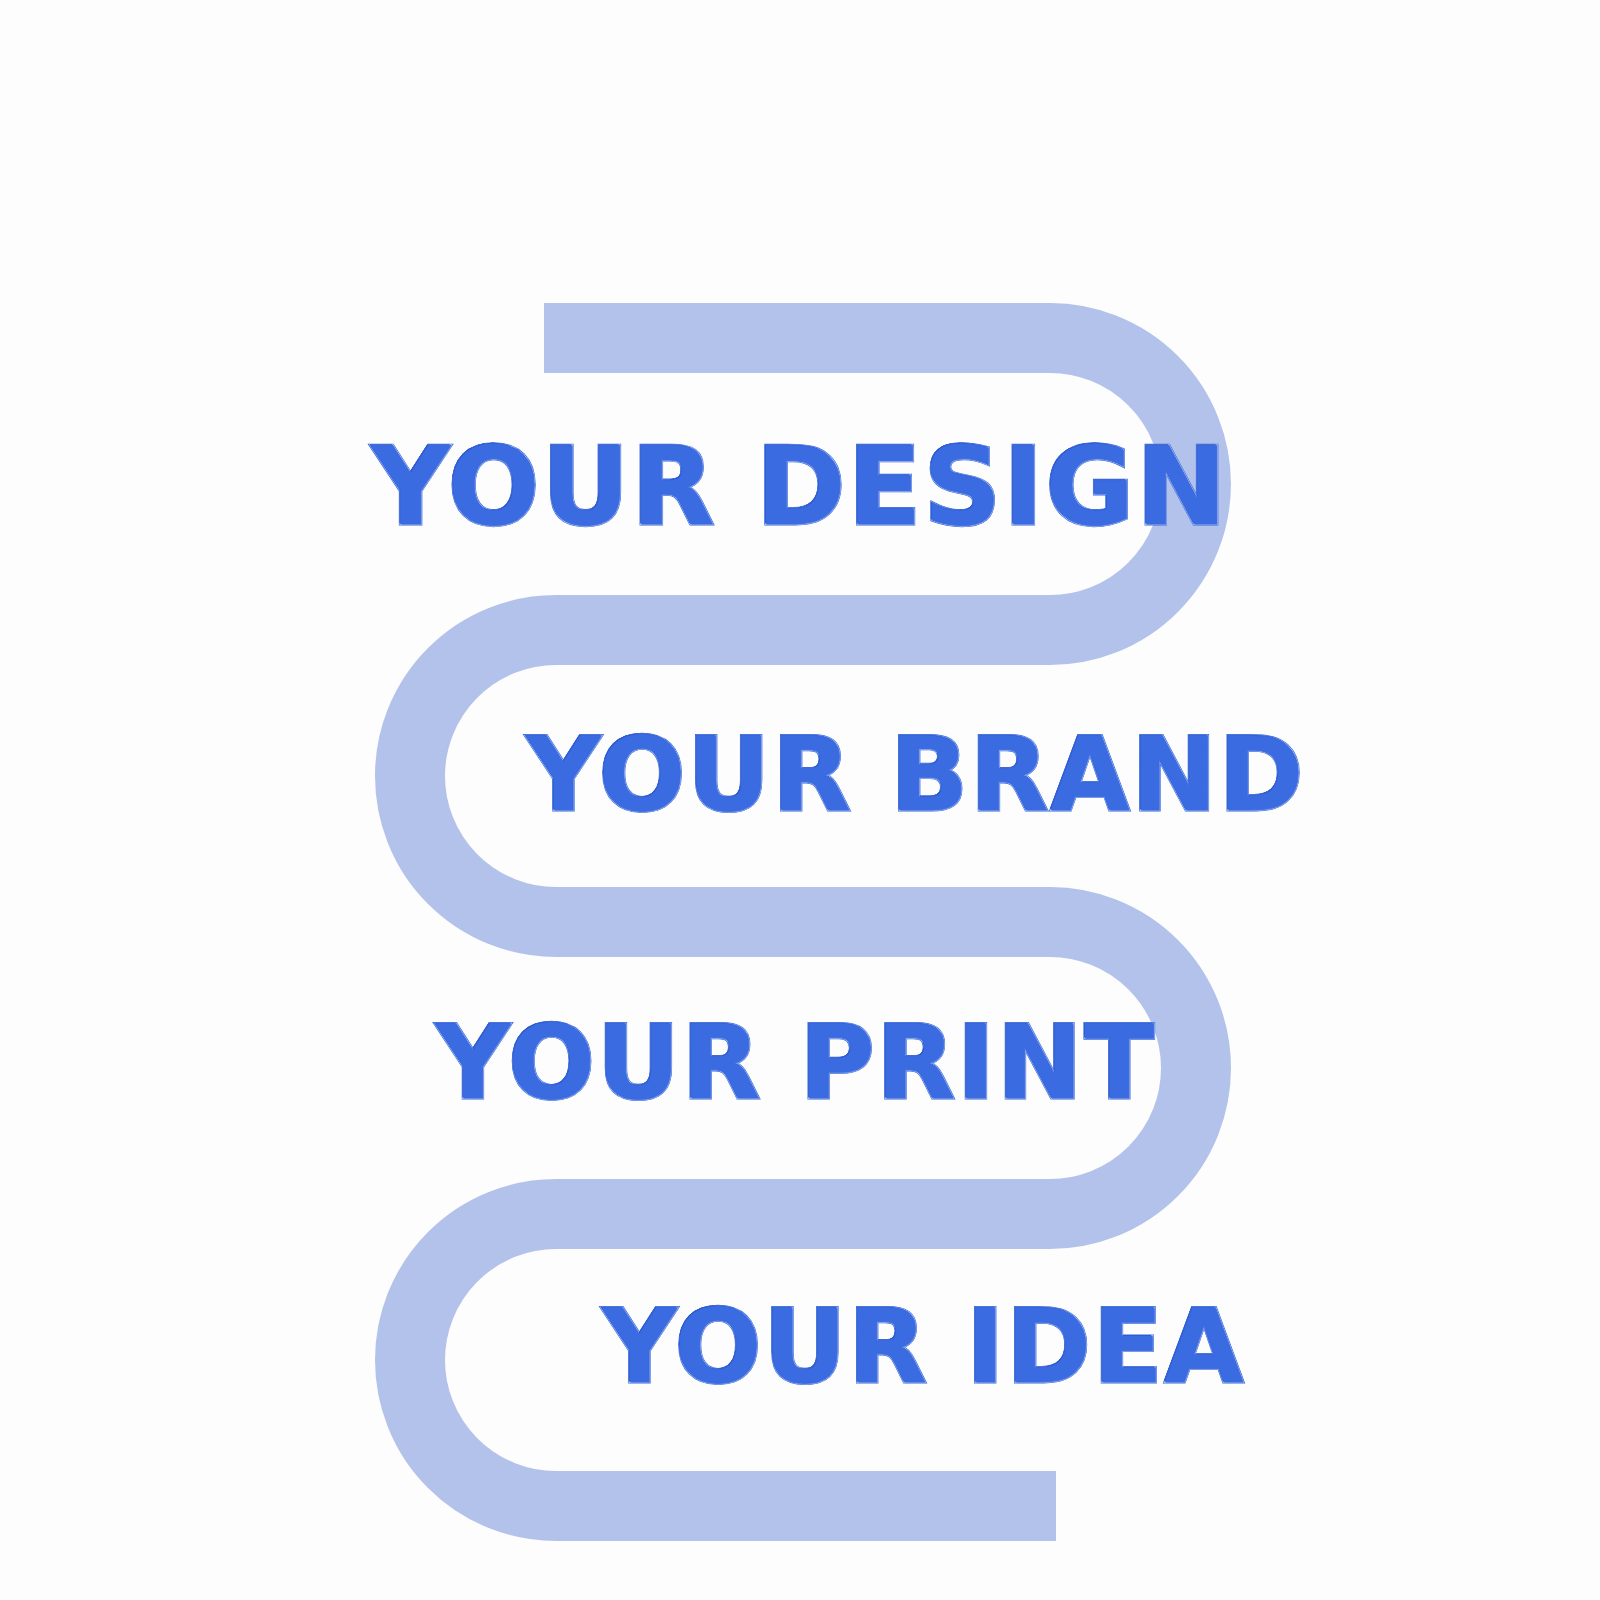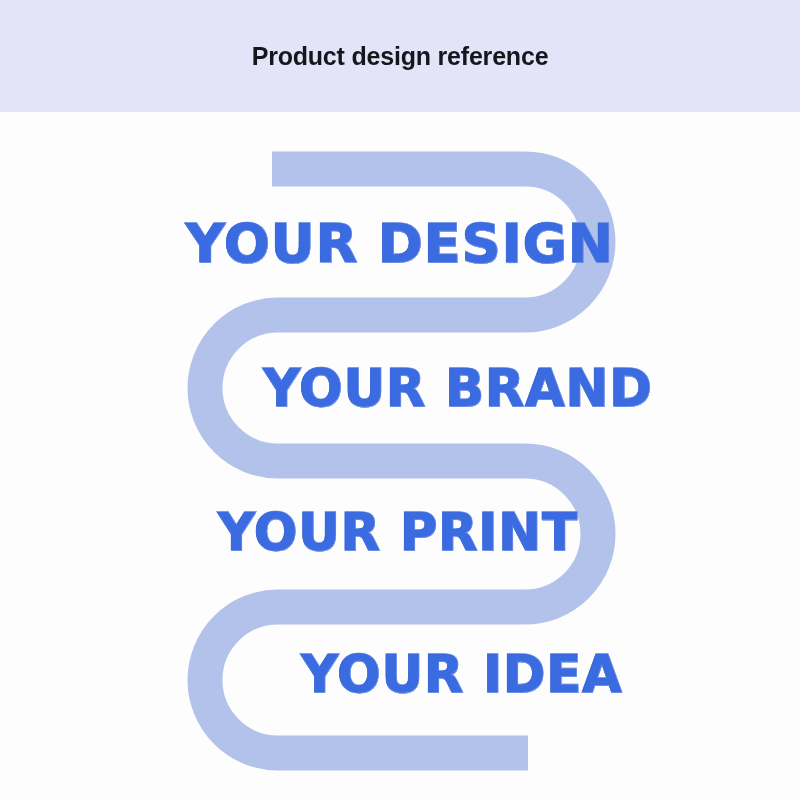--- a/index.html
+++ b/index.html
@@ -118,23 +118,20 @@
   #row-0 .stripe-text { font-size: 54px; }
   #row-1 .stripe-text { font-size: 51px; }
   #row-2 .stripe-text { font-size: 51px; }
   #row-3 .stripe-text { font-size: 51px; }
 </style>
 </head>
 <body>
 
 <div id="app" style="background: rgb(253, 253, 253);">
 
-  <div id="header-bar" style="background: rgb(227, 228, 247);">
-    <div id="header-title" style="color: rgb(22, 22, 29);">Product design reference</div>
-  </div>
 
   <div id="artboard" style="background: rgb(253, 253, 253);">
 
     <svg id="snake-svg" viewBox="0 0 800 688" xmlns="http://www.w3.org/2000/svg">
 
       <path id="snake-path" d="M 272 57
                L 525 57
                A 73 73 0 0 1 525 203
                L 278 203
                A 73 73 0 0 0 278 349

